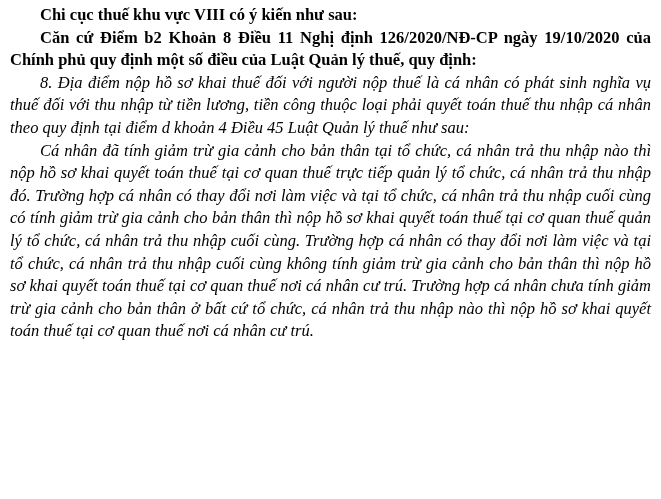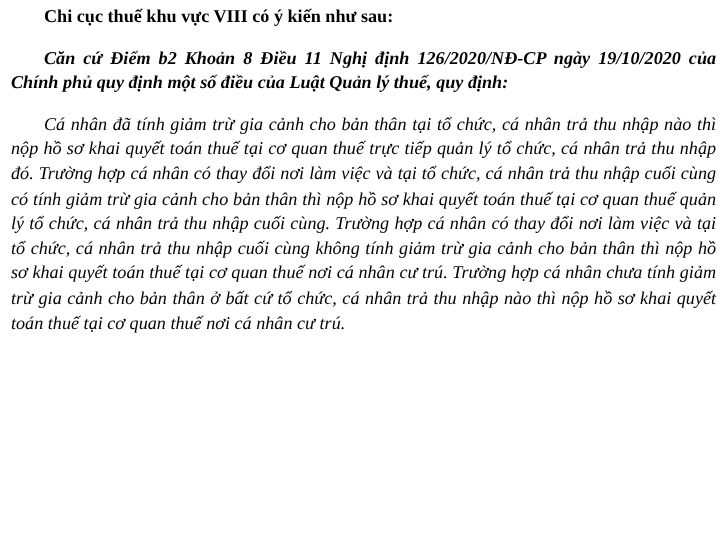--- a/index.html
+++ b/index.html
@@ -22,22 +22,21 @@
     position: relative;
   }
   .para {
     margin: 0;
     font-size: 16.5px;
     line-height: 1.37;
     text-align: justify;
     text-justify: inter-word;
   }
   .para + .para {
-    margin-top: 15px;
-    font-style: italic;
+    margin-top: 0px;
   }
   .indent {
     text-indent: 30px;
   }
   .indent-sm {
     text-indent: 26px;
   }
   .bold {
     font-weight: bold;
   }
@@ -48,14 +47,15 @@
     font-weight: bold;
     font-style: italic;
   }
 </style>
 </head>
 <body>
 
 <div class="page">
   <p class="para bold indent">Chi cục thuế khu vực VIII có ý kiến như sau:</p>
   <p class="para bold indent">Căn cứ Điểm b2 Khoản 8 Điều 11 Nghị định 126/2020/NĐ-CP ngày 19/10/2020 của Chính phủ quy định một số điều của Luật Quản lý thuế, quy định:</p>
+  <p class="para italic indent">8. Địa điểm nộp hồ sơ khai thuế đối với người nộp thuế là cá nhân có phát sinh nghĩa vụ thuế đối với thu nhập từ tiền lương, tiền công thuộc loại phải quyết toán thuế thu nhập cá nhân theo quy định tại điểm d khoản 4 Điều 45 Luật Quản lý thuế như sau:</p>
   <p class="para italic indent">Cá nhân đã tính giảm trừ gia cảnh cho bản thân tại tổ chức, cá nhân trả thu nhập nào thì nộp hồ sơ khai quyết toán thuế tại cơ quan thuế trực tiếp quản lý tổ chức, cá nhân trả thu nhập đó. Trường hợp cá nhân có thay đổi nơi làm việc và tại tổ chức, cá nhân trả thu nhập cuối cùng có tính giảm trừ gia cảnh cho bản thân thì nộp hồ sơ khai quyết toán thuế tại cơ quan thuế quản lý tổ chức, cá nhân trả thu nhập cuối cùng. Trường hợp cá nhân có thay đổi nơi làm việc và tại tổ chức, cá nhân trả thu nhập cuối cùng không tính giảm trừ gia cảnh cho bản thân thì nộp hồ sơ khai quyết toán thuế tại cơ quan thuế nơi cá nhân cư trú. Trường hợp cá nhân chưa tính giảm trừ gia cảnh cho bản thân ở bất cứ tổ chức, cá nhân trả thu nhập nào thì nộp hồ sơ khai quyết toán thuế tại cơ quan thuế nơi cá nhân cư trú.</p>
 </div>
 
 </body></html>

